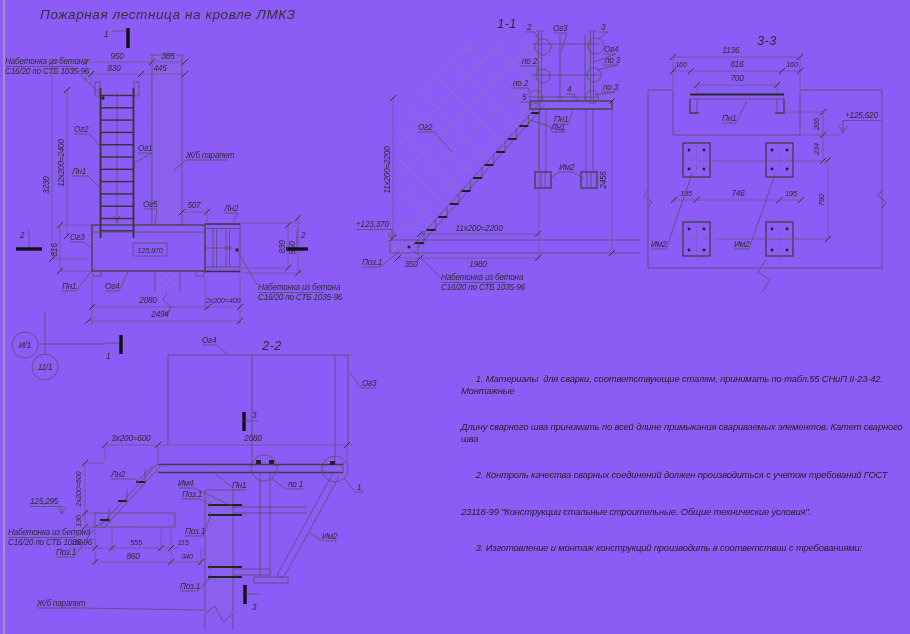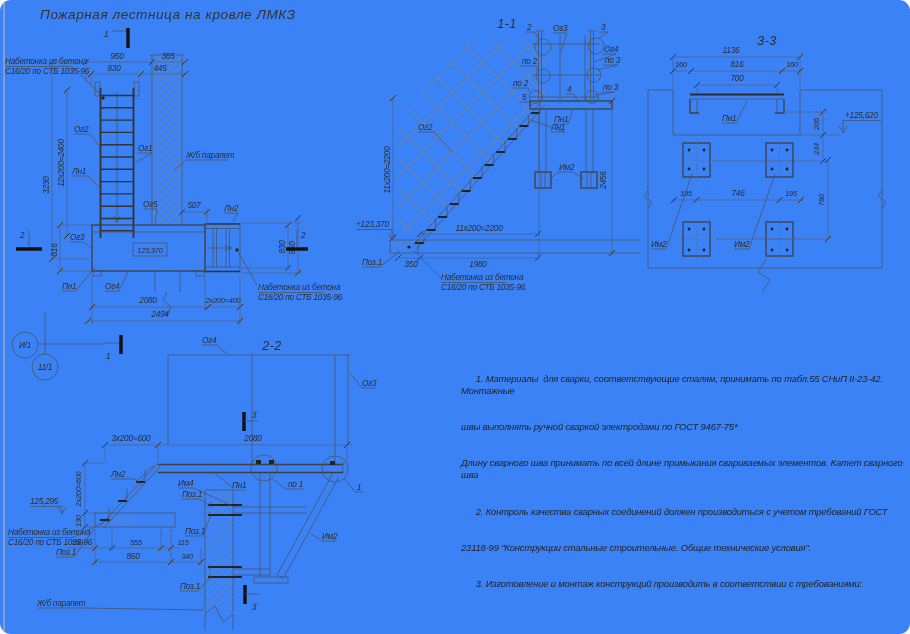--- a/index.html
+++ b/index.html
@@ -1,17 +1,17 @@
 <!DOCTYPE html>
 <html><head>
 <meta charset="utf-8">
 <style>
   html,body{margin:0;padding:0;background:#f6f6f4;}
-  #stage{position:relative;width:910px;height:634px;background:#3b82f6;overflow:hidden;
-         font-family:"Liberation Sans",sans-serif;border-radius:11px;}
+  #stage{position:relative;width:910px;height:634px;background:#8b5cf6;overflow:hidden;
+         font-family:"Liberation Sans",sans-serif;}
   svg{position:absolute;left:0;top:0;}
   
   .ln{stroke:#4d4d4d;stroke-width:.7;fill:none;}
   .lm{stroke:#3f3f3f;stroke-width:1.3;fill:none;}
   .lt{stroke:#111;stroke-width:3.4;fill:none;}
   .dim{stroke:#5a5a5a;stroke-width:.55;fill:none;}
   .tk{stroke:#333;stroke-width:1;fill:none;}
   .hl{stroke:#8a8a8a;stroke-width:.5;fill:none;}
   .cl{stroke:#666;stroke-width:.5;fill:none;stroke-dasharray:7 2 1.5 2;}
   .dot{fill:#222;}
@@ -672,21 +672,20 @@
   <path class="ln" d="M182,499 h18 L209,505"></path>
   <text class="t" x="185" y="534">Поз.1</text>
   <path class="ln" d="M185,536 h18 L210,517"></path>
   <text class="t" x="180" y="589">Поз.1</text>
   <path class="ln" d="M180,591 h18 L209,578"></path>
 </g>
 </svg>
 
 <div id="notes">
   <div>      1. Материалы  для сварки, соответствующие сталям, принимать по табл.55 СНиП II-23-42. Монтажные</div>
-  <div>швы выполнять ручной сваркой электродами по ГОСТ 9467-75*</div>
   <div>Длину сварного шва принимать по всей длине примыкания свариваемых элементов. Катет сварного шва</div>
   <div>      2. Контроль качества сварных соединений должен производиться с учетом требований ГОСТ</div>
   <div>23118-99 "Конструкции стальные строительные. Общие технические условия".</div>
   <div>      3. Изготовление и монтаж конструкций производить в соответствии с требованиями:</div>
   
   
   
   
   
   

